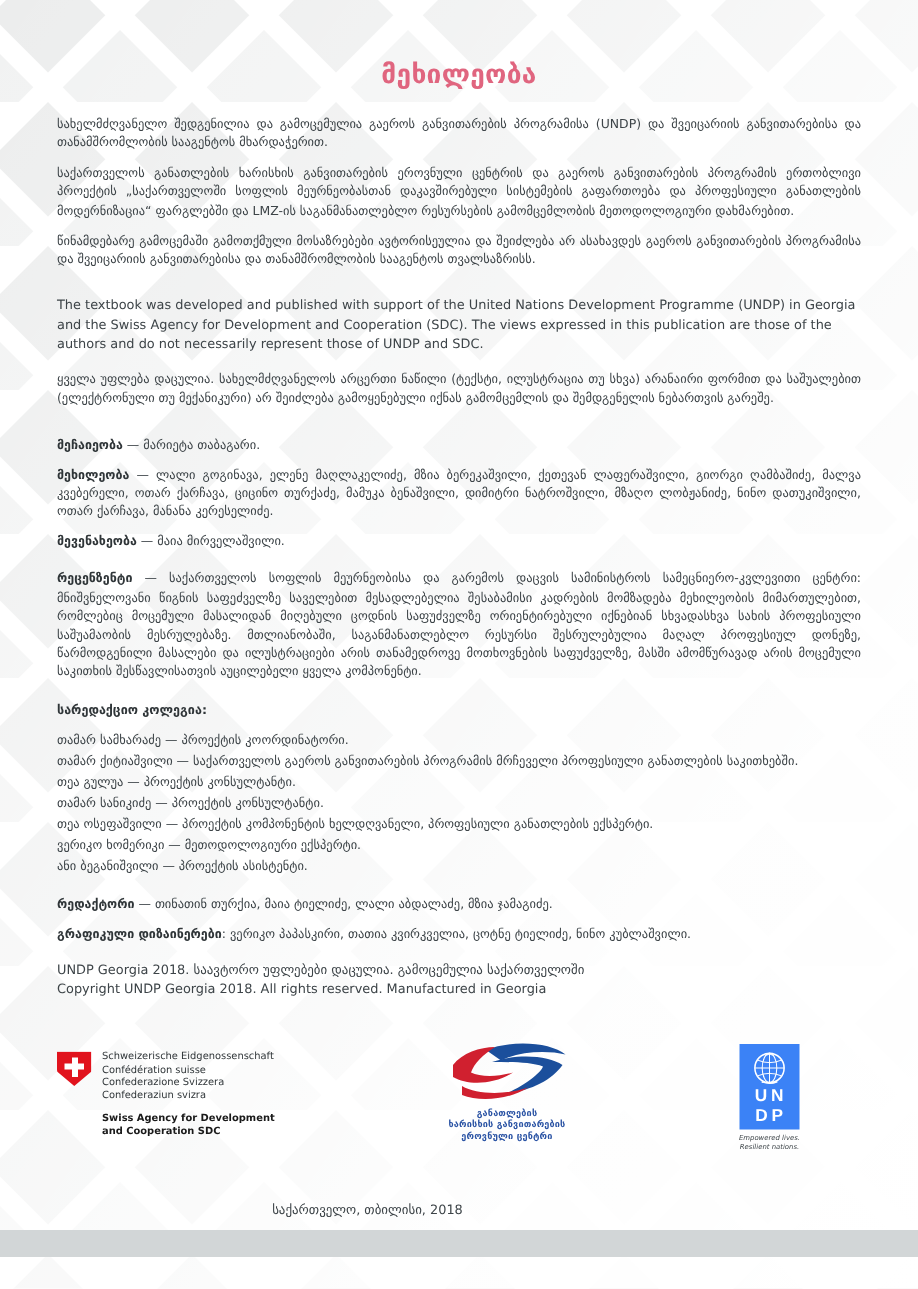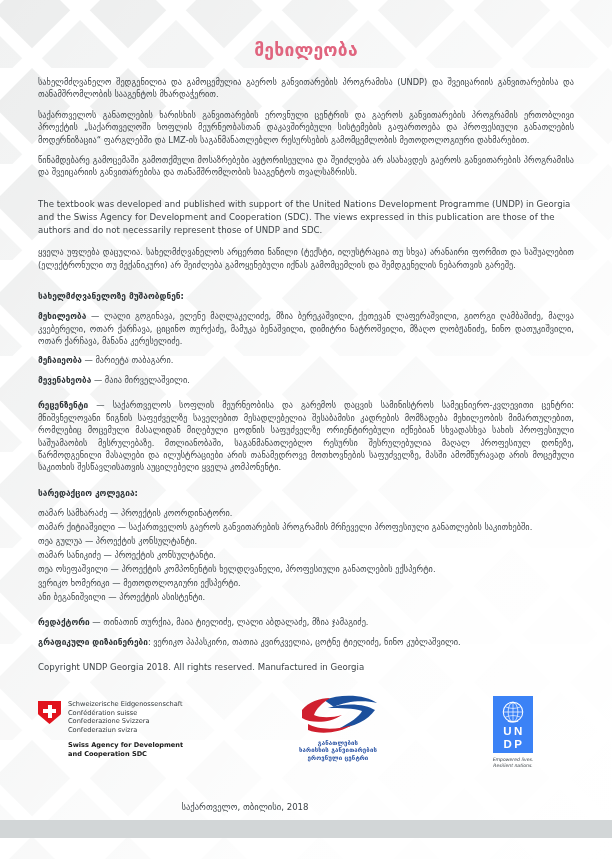--- a/index.html
+++ b/index.html
@@ -270,32 +270,31 @@
     <div class="gap-md"></div>
 
     <p class="eng">The textbook was developed and published with support of the United Nations Development Programme  (UNDP) in Georgia and the Swiss Agency for Development and Cooperation (SDC). The views expressed in this publication are those of the authors and do not necessarily represent those of UNDP and SDC.</p>
 
     <div class="gap-sm"></div>
 
     <p class="para">ყველა უფლება დაცულია. სახელმძღვანელოს არცერთი ნაწილი (ტექსტი, ილუსტრაცია თუ სხვა) არანაირი ფორმით და საშუალებით (ელექტრონული თუ მექანიკური) არ შეიძლება გამოყენებული იქნას გამომცემლის და შემდგენელის ნებართვის გარეშე.</p>
 
     <div class="gap-md"></div>
 
-    <h2 class="section-head">სახელმძღვანელოზე მუშაობდნენ:</h2>
+
+    <p class="credit-line">
+      <span class="lbl">მეჩაიეობა</span>
+      <span>—</span>
+      <span>მარიეტა თაბაგარი.</span>
+    </p>
 
     <p class="credit-line">
       <span class="lbl">მეხილეობა</span>
       <span>—</span>
       <span>ლალი გოგინავა, ელენე მაღლაკელიძე, მზია ბერეკაშვილი, ქეთევან ლაფერაშვილი, გიორგი ღამბაშიძე, მალვა კვებერელი, ოთარ ქარჩავა, ციცინო თურქაძე, მამუკა ბენაშვილი, დიმიტრი ნატროშვილი, მზაღო ლობჟანიძე, ნინო დათუკიშვილი, ოთარ ქარჩავა, მანანა კერესელიძე.</span>
-    </p>
-
-    <p class="credit-line">
-      <span class="lbl">მეჩაიეობა</span>
-      <span>—</span>
-      <span>მარიეტა თაბაგარი.</span>
     </p>
 
     <p class="credit-line">
       <span class="lbl">მევენახეობა</span>
       <span>—</span>
       <span>მაია მირველაშვილი.</span>
     </p>
 
     <div class="gap-sm"></div>
 
@@ -325,20 +324,21 @@
       <span>თინათინ თურქია, მაია ტიელიძე, ლალი აბდალაძე, მზია ჯამაგიძე.</span>
     </p>
 
     <p class="credit-line">
       <span class="lbl">გრაფიკული დიზაინერები</span><span>:</span>
       <span>ვერიკო პაპასკირი, თათია კვირკველია, ცოტნე ტიელიძე, ნინო კუბლაშვილი.</span>
     </p>
 
     <div class="gap-sm"></div>
 
+    <p class="copy-line">UNDP Georgia 2018. საავტორო უფლებები დაცულია. გამოცემულია საქართველოში</p>
     <p class="copy-line">Copyright UNDP Georgia 2018. All rights reserved. Manufactured in Georgia</p>
 
   </div>
 
   <div class="logo-strip">
 
     <div class="sdc">
       <div class="swiss-flag">
         <div class="shield"></div>
         <div class="cross-v"></div>

